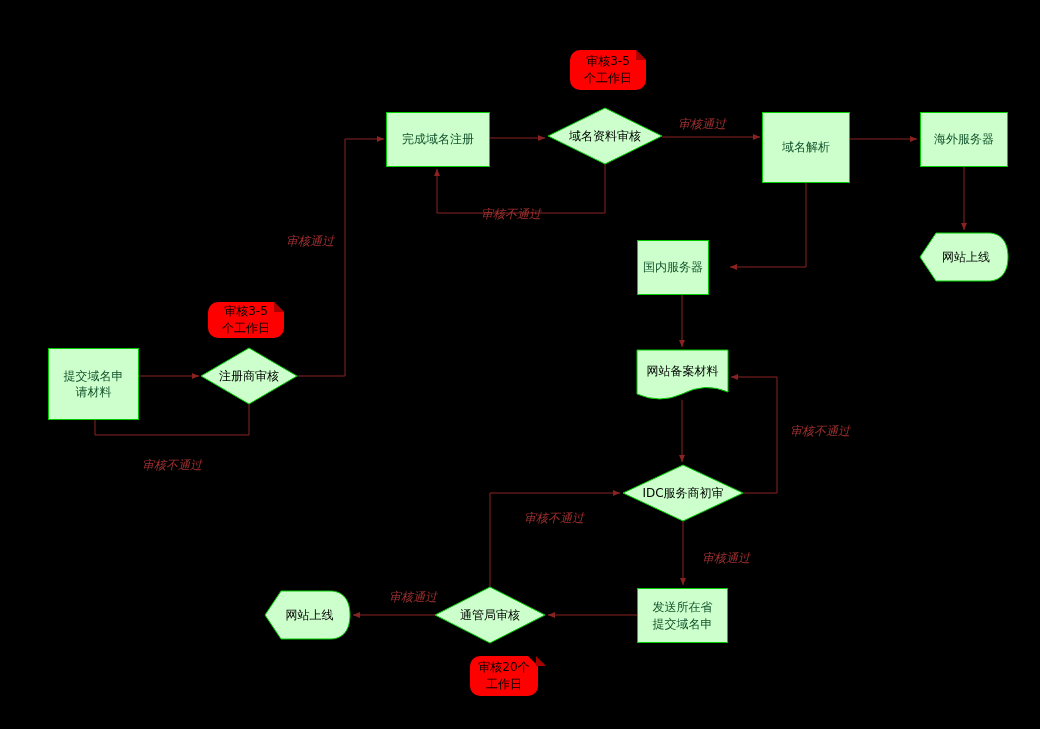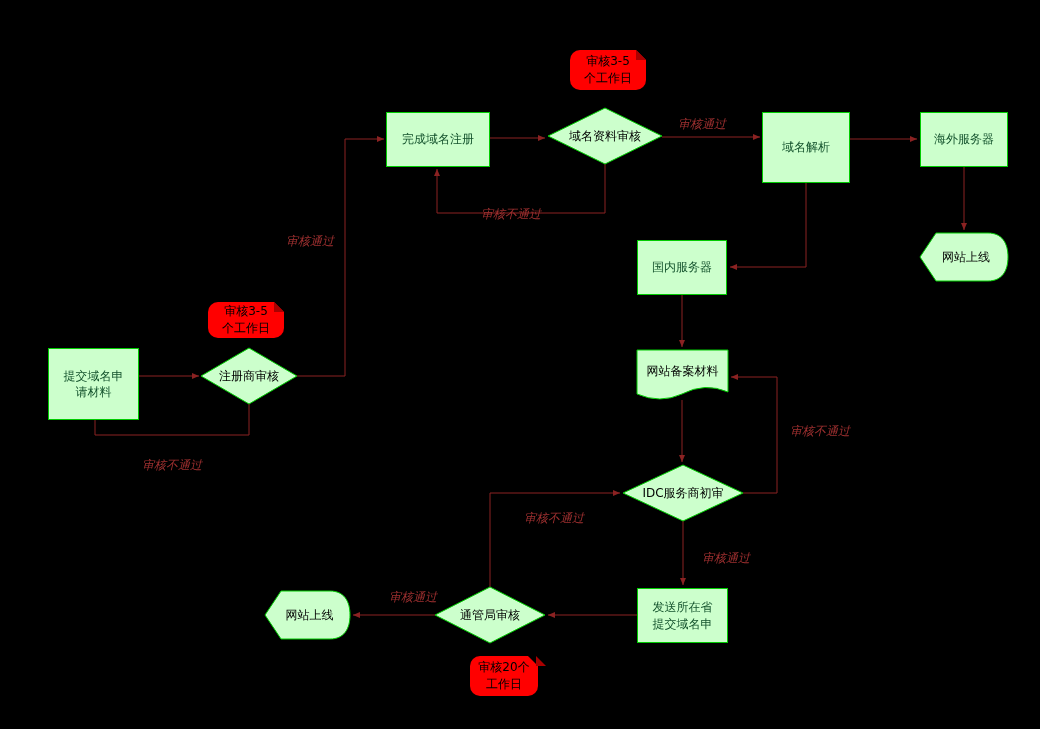--- a/index.html
+++ b/index.html
@@ -60,21 +60,21 @@
 
     <path class="shape" d="M936,233 L988,233 C1002,233 1008,243 1008,257 C1008,271 1002,281 988,281 L936,281 L920,257 Z"></path>
     <path class="shape" d="M281,591 L330,591 C344,591 350,601 350,615 C350,629 344,639 330,639 L281,639 L265,615 Z"></path>
   </svg>
 
   <div class="rect-node" style="left:48px;top:348px;width:91px;height:72px">提交域名申
 请材料</div>
   <div class="rect-node" style="left:386px;top:112px;width:104px;height:55px">完成域名注册</div>
   <div class="rect-node" style="left:762px;top:112px;width:88px;height:71px">域名解析</div>
   <div class="rect-node" style="left:920px;top:112px;width:88px;height:55px">海外服务器</div>
-  <div class="rect-node" style="left:637px;top:240px;width:90px;height:55px">国内服务器</div>
+  <div class="rect-node" style="left:637px;top:240px;width:72px;height:55px">国内服务器</div>
   <div class="rect-node" style="left:637px;top:588px;width:91px;height:55px">发送所在省
 提交域名申</div>
 
   <div class="shape-label" style="left:201px;top:348px;width:96px;height:56px">注册商审核</div>
   <div class="shape-label" style="left:548px;top:108px;width:114px;height:56px">域名资料审核</div>
   <div class="shape-label" style="left:623px;top:465px;width:120px;height:56px">IDC服务商初审</div>
   <div class="shape-label" style="left:435px;top:587px;width:110px;height:56px">通管局审核</div>
   <div class="shape-label" style="left:637px;top:350px;width:91px;height:42px">网站备案材料</div>
   <div class="shape-label" style="left:924px;top:233px;width:84px;height:48px">网站上线</div>
   <div class="shape-label" style="left:269px;top:591px;width:81px;height:48px">网站上线</div>

